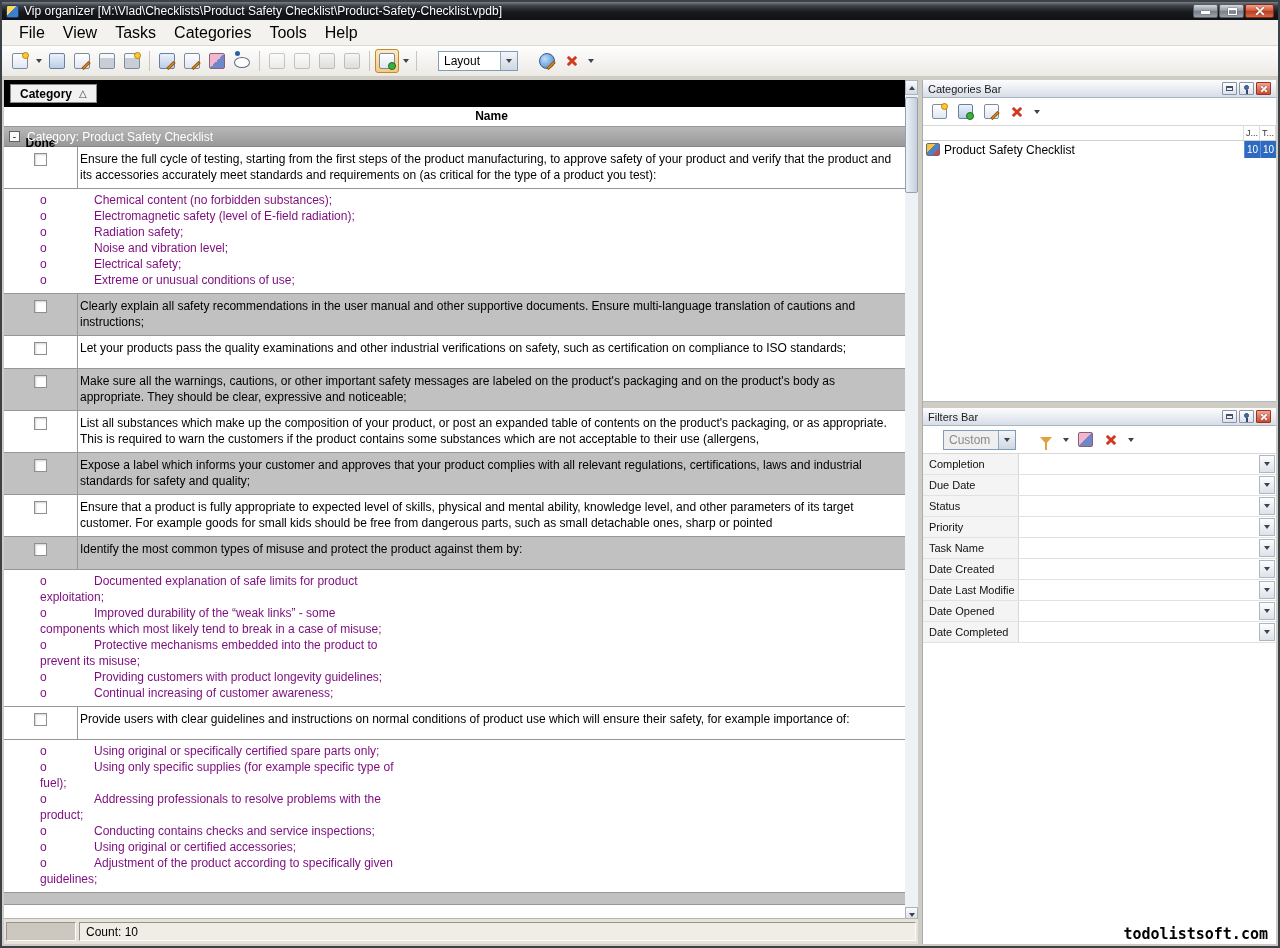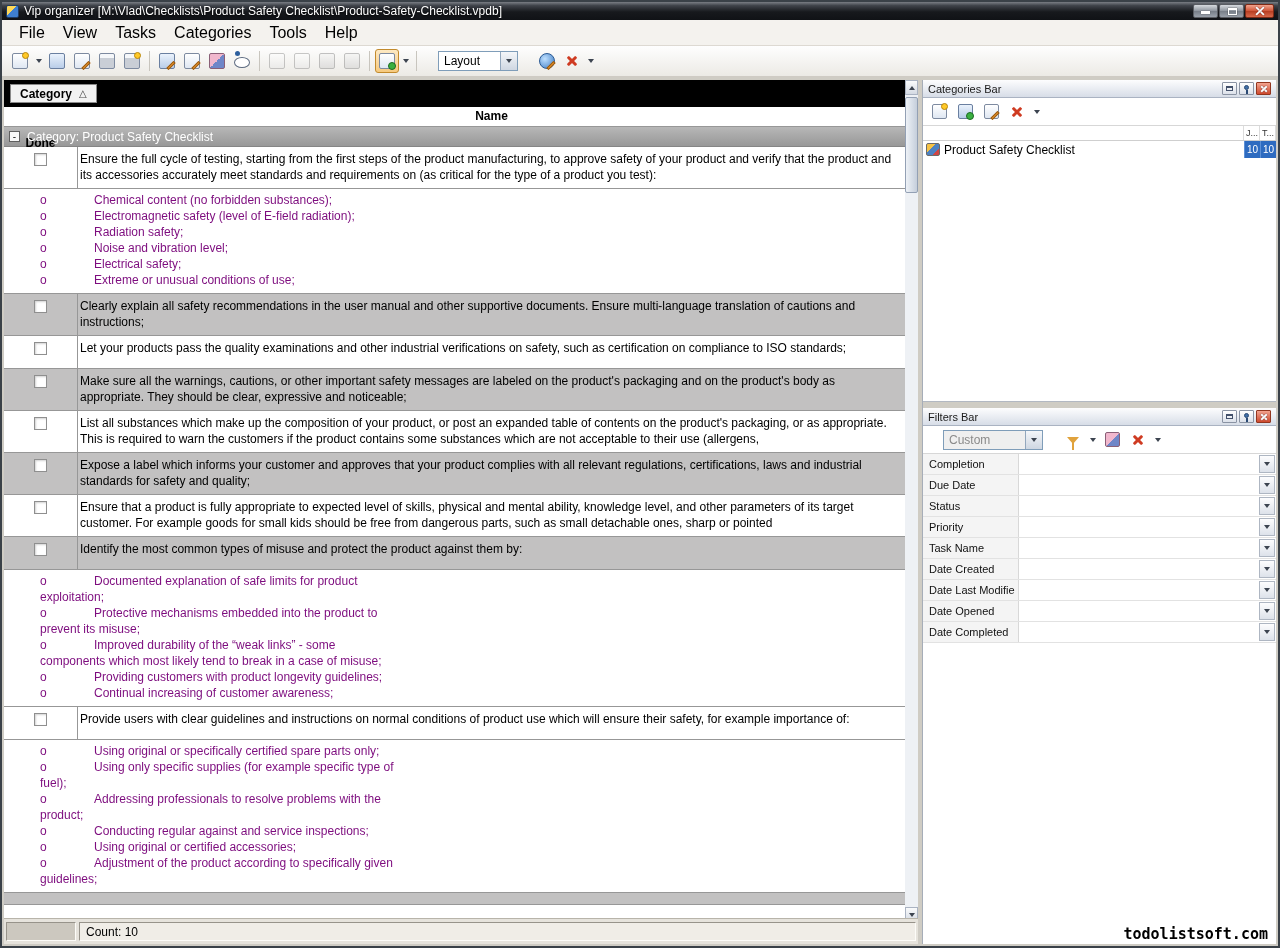--- a/index.html
+++ b/index.html
@@ -327,38 +327,38 @@
     </div>
     <div class="trow gray">
       <div class="cell-done">
           <span class="checkbox"></span>
         </div>
       <div class="cell-text">Identify the most common types of misuse and protect the product against them by:</div>
     </div>
 
     <div class="srow narrow">
       <div class="li"><span class="bullet">o</span><span>Documented explanation of safe limits for product exploitation;</span></div>
+      <div class="li"><span class="bullet">o</span><span>Improved durability of the “weak links” - some components which most likely tend to break in a case of misuse;</span></div>
       <div class="li"><span class="bullet">o</span><span>Protective mechanisms embedded into the product to prevent its misuse;</span></div>
-      <div class="li"><span class="bullet">o</span><span>Improved durability of the “weak links” - some components which most likely tend to break in a case of misuse;</span></div>
       <div class="li"><span class="bullet">o</span><span>Providing customers with product longevity guidelines;</span></div>
       <div class="li"><span class="bullet">o</span><span>Continual increasing of customer awareness;</span></div>
     </div>
 
     <div class="trow">
       <div class="cell-done">
           <span class="checkbox"></span>
         </div>
       <div class="cell-text">Provide users with clear guidelines and instructions on normal conditions of product use which will ensure their safety, for example importance of:</div>
     </div>
 
     <div class="srow narrow">
       <div class="li"><span class="bullet">o</span><span>Using original or specifically certified spare parts only;</span></div>
       <div class="li"><span class="bullet">o</span><span>Using only specific supplies (for example specific type of fuel);</span></div>
       <div class="li"><span class="bullet">o</span><span>Addressing professionals to resolve problems with the product;</span></div>
-      <div class="li"><span class="bullet">o</span><span>Conducting regular against and service inspections;</span></div>
+      <div class="li"><span class="bullet">o</span><span>Conducting contains checks and service inspections;</span></div>
       <div class="li"><span class="bullet">o</span><span>Using original or certified accessories;</span></div>
       <div class="li"><span class="bullet">o</span><span>Adjustment of the product according to specifically given guidelines;</span></div>
     </div>
 
     <div class="sliver"></div>
   </div>
 
   <div class="vscroll">
     <div class="sb-btn up">
         <span class="tri-up"></span>
@@ -440,21 +440,21 @@
         <div class="pbtn">
             <span class="pin-head"></span>
             <span class="pin-stem"></span>
           </div>
         <div class="pbtn close">
             <span class="xbar a"></span>
             <span class="xbar b"></span>
           </div>
       </div>
       <div class="panel-toolbar">
-        <div class="combo" style="width:100px;background:#efefef;">
+        <div class="combo" style="width:73px;background:#efefef;">
           <span class="cv" style="color:#8a8a8a;">Custom</span>
           <span class="cb">
               <span class="caret"></span>
             </span>
         </div>
         <div class="tbtn">
             <span class="ic-funnel"></span>
           </div>
         <div class="caret-btn">
             <span class="caret"></span>

